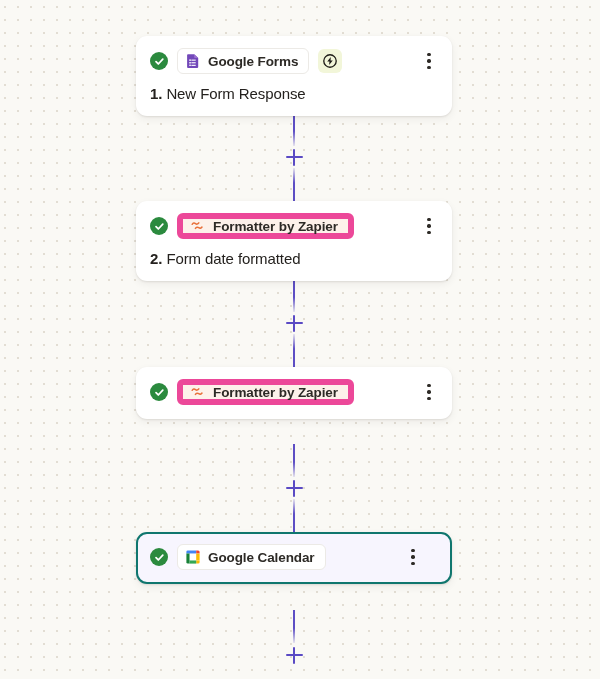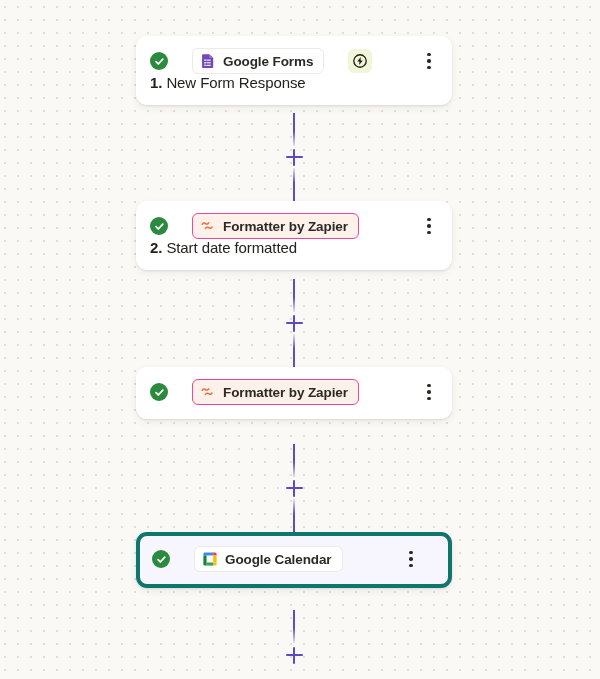--- a/index.html
+++ b/index.html
@@ -71,29 +71,29 @@
     position: absolute;
     left: 136px;
     width: 316px;
     background: #ffffff;
     border-radius: 11px;
     box-shadow: 0 1px 2px rgba(30,25,20,0.10), 0 3px 8px rgba(30,25,20,0.06);
     padding: 12px 14px 14px 14px;
   }
   .card.selected {
     background: #f7f5fe;
-    border: 4px solid #0f766e;
+    border: 2px solid #0f766e;
     padding: 10px 28px 12px 12px;
     box-shadow: 0 1px 2px rgba(30,25,20,0.10), 0 3px 8px rgba(30,25,20,0.06);
   }
 
   .card-top {
     display: flex;
     align-items: center;
-    gap: 24px;
+    gap: 9px;
     height: 26px;
     position: relative;
   }
 
   
   .status-check {
     width: 18px;
     height: 18px;
     border-radius: 50%;
     background: #2b8a3e;
@@ -111,21 +111,21 @@
     gap: 7px;
     height: 26px;
     padding: 0 10px 0 7px;
     background: #ffffff;
     border: 1px solid #eceae6;
     border-radius: 6px;
     cursor: pointer;
   }
   .app-pill.formatter {
     background: #fdf1ea;
-    border: 1px solid #ec4899;
+    border: 6px solid #ec4899;
   }
   .app-pill .app-label {
     font-size: 13.5px;
     font-weight: 700;
     color: #2d2a26;
     white-space: nowrap;
     letter-spacing: -0.1px;
   }
 
   .app-icon { width: 16px; height: 16px; flex: 0 0 auto; display:block; }
@@ -160,20 +160,21 @@
   }
   .kebab span {
     width: 3.4px;
     height: 3.4px;
     border-radius: 50%;
     background: #2d2a26;
     display: block;
   }
 
   .card-title {
+    margin-top: 11px;
     font-size: 15px;
     color: #24211e;
     letter-spacing: -0.1px;
     white-space: nowrap;
   }
   .card-title .num {
     font-weight: 700;
   }
   .card-title .txt {
     font-weight: 400;
@@ -273,21 +274,21 @@
 
       <span class="kebab">
         <span></span>
           <span></span>
           <span></span>
       </span>
     </div>
 
     <div class="card-title">
       <span class="num">2.</span>
-      <span class="txt">Start date formatted</span>
+      <span class="txt">Form date formatted</span>
     </div>
   </div>
 
   <div class="card" style="top:367px;">
     <div class="card-top">
 
       <span class="status-check">
         <svg width="11" height="11" viewBox="0 0 12 12" aria-hidden="true">
           <path d="M2.2 6.2 L4.7 8.7 L9.6 3.5" fill="none" stroke="#ffffff" stroke-width="1.9" stroke-linecap="round" stroke-linejoin="round"></path>
         </svg>

